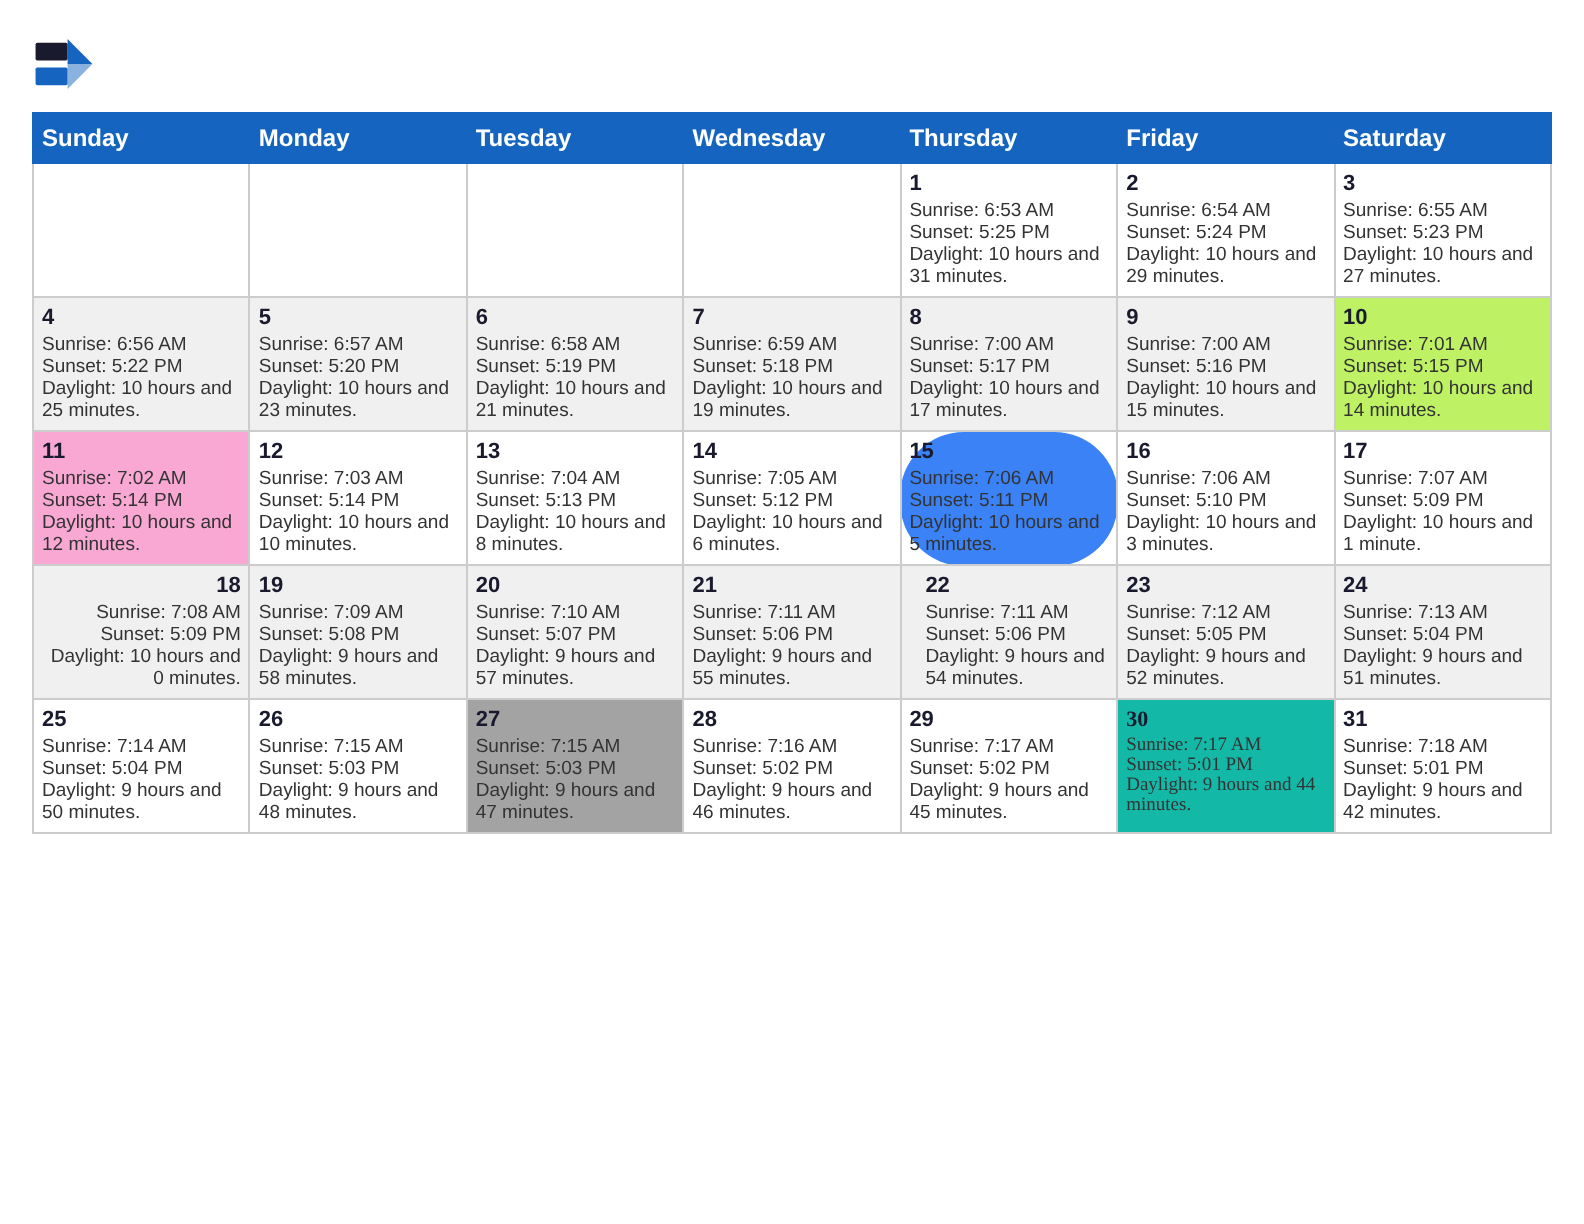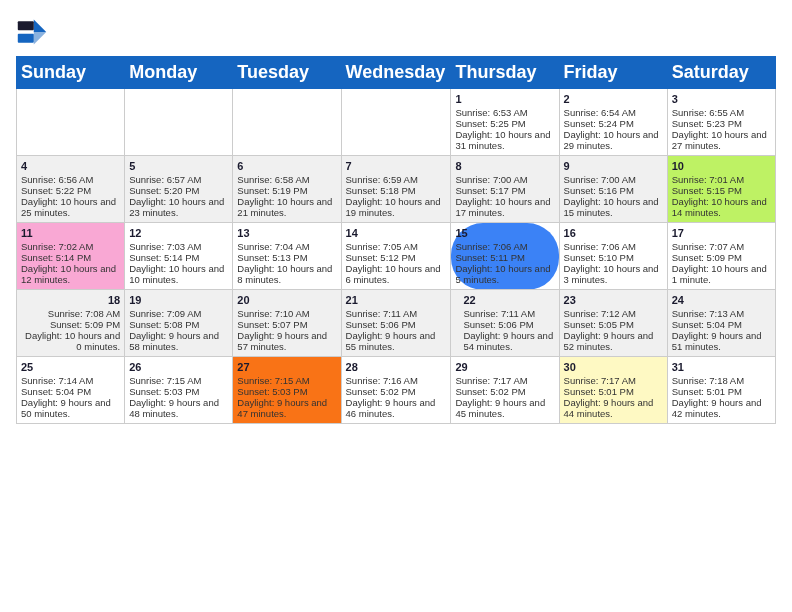--- a/index.html
+++ b/index.html
@@ -53,21 +53,21 @@
       color: #333;
     }
     .calendar {
       width: 100%;
       border-collapse: collapse;
       border: 1px solid #ccc;
     }
     .calendar th {
       background-color: #1565c0;
       color: #fff;
-      font-size: 18px;
+      font-size: 12px;
       font-weight: bold;
       padding: 5px 4px;
       text-align: left;
       border: 1px solid #1565c0;
     }
     .calendar td {
       vertical-align: top;
       border: 1px solid #ccc;
       padding: 4px 4px;
       width: 107px;
@@ -291,39 +291,39 @@
           <div>Sunrise: 7:14 AM</div>
           <div>Sunset: 5:04 PM</div>
           <div>Daylight: 9 hours and 50 minutes.</div>
         </td>
         <td style="background: rgb(255, 255, 255);">
           <span class="day-num">26</span>
           <div>Sunrise: 7:15 AM</div>
           <div>Sunset: 5:03 PM</div>
           <div>Daylight: 9 hours and 48 minutes.</div>
         </td>
-        <td style="background: #f97316;">
+        <td style="background: #a3a3a3;">
           <span class="day-num">27</span>
           <div>Sunrise: 7:15 AM</div>
           <div>Sunset: 5:03 PM</div>
           <div>Daylight: 9 hours and 47 minutes.</div>
         </td>
         <td style="background: rgb(255, 255, 255);">
           <span class="day-num">28</span>
           <div>Sunrise: 7:16 AM</div>
           <div>Sunset: 5:02 PM</div>
           <div>Daylight: 9 hours and 46 minutes.</div>
         </td>
         <td style="background: rgb(255, 255, 255);">
           <span class="day-num">29</span>
           <div>Sunrise: 7:17 AM</div>
           <div>Sunset: 5:02 PM</div>
           <div>Daylight: 9 hours and 45 minutes.</div>
         </td>
-        <td style="background: #fef9c3;">
+        <td style="background: #14b8a6; font-family: Liberation Serif, serif;">
           <span class="day-num">30</span>
           <div>Sunrise: 7:17 AM</div>
           <div>Sunset: 5:01 PM</div>
           <div>Daylight: 9 hours and 44 minutes.</div>
         </td>
         <td style="background: rgb(255, 255, 255);">
           <span class="day-num">31</span>
           <div>Sunrise: 7:18 AM</div>
           <div>Sunset: 5:01 PM</div>
           <div>Daylight: 9 hours and 42 minutes.</div>

